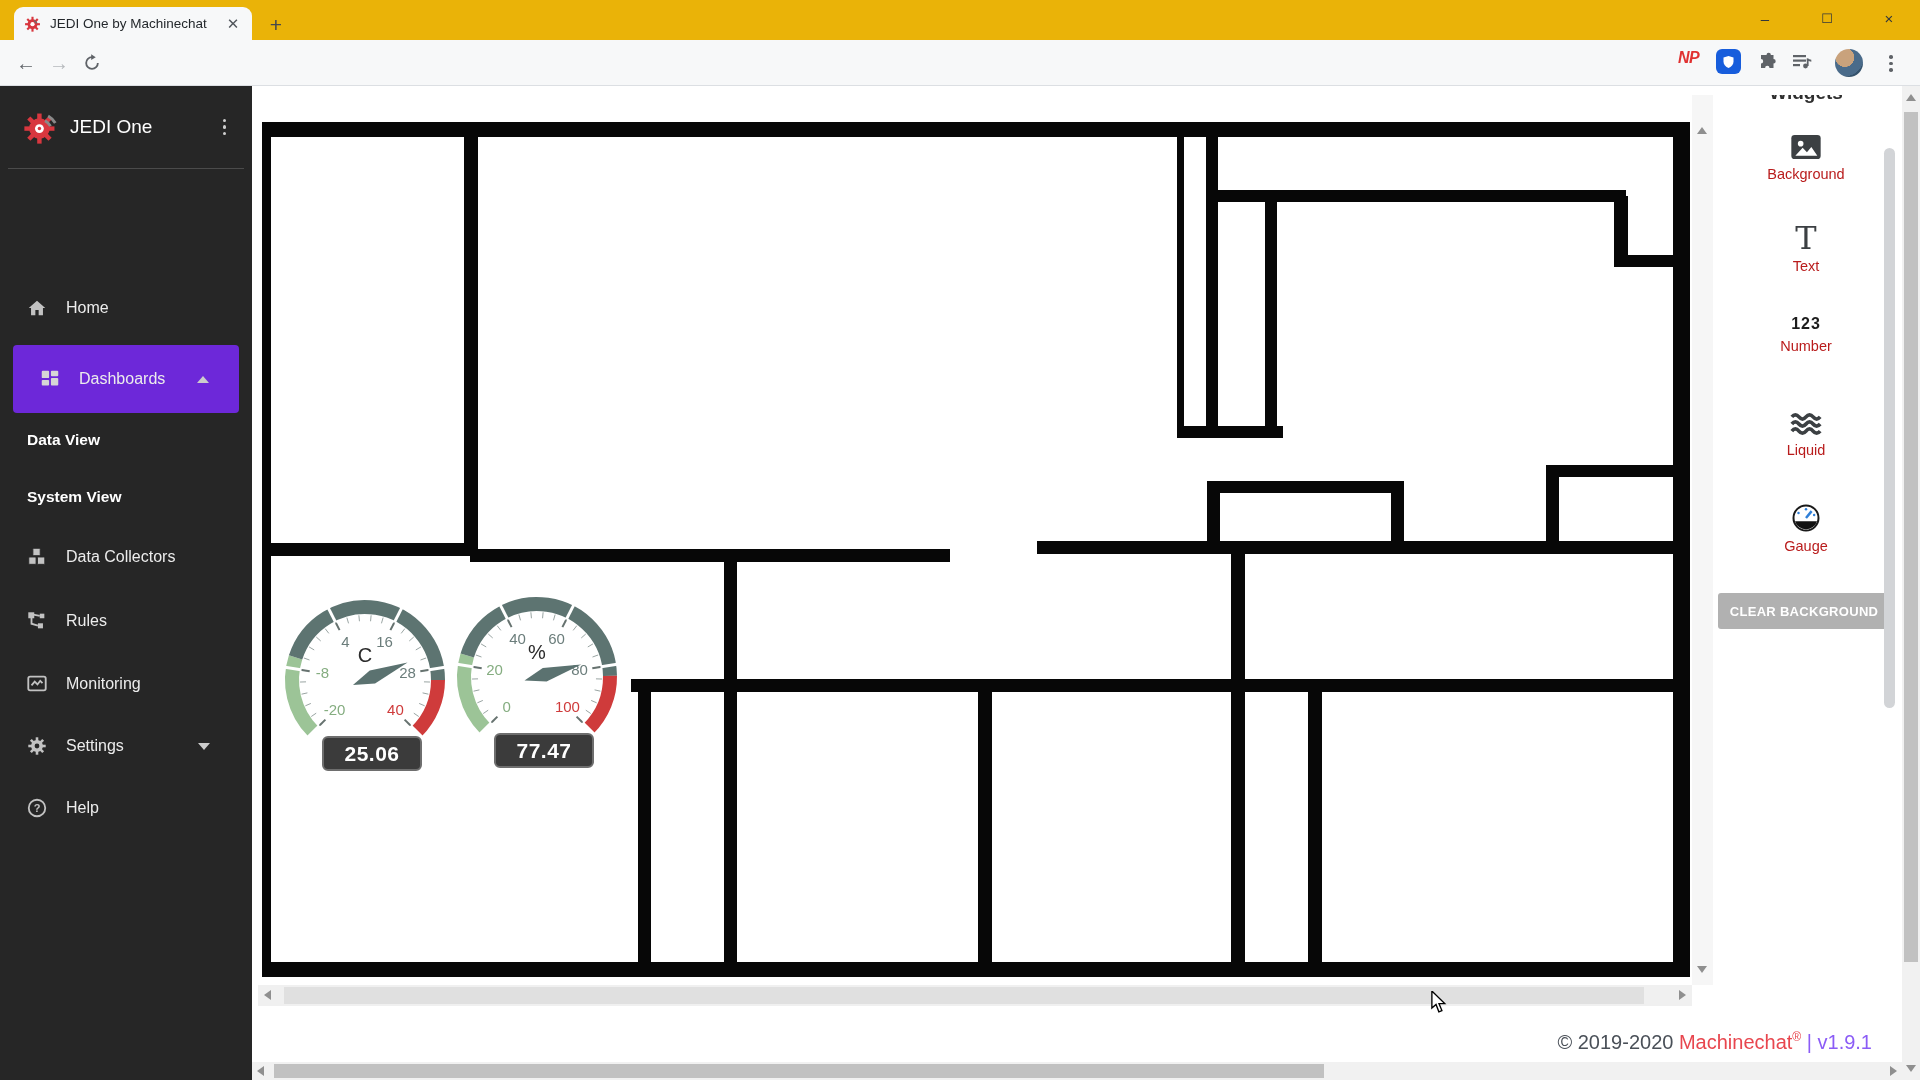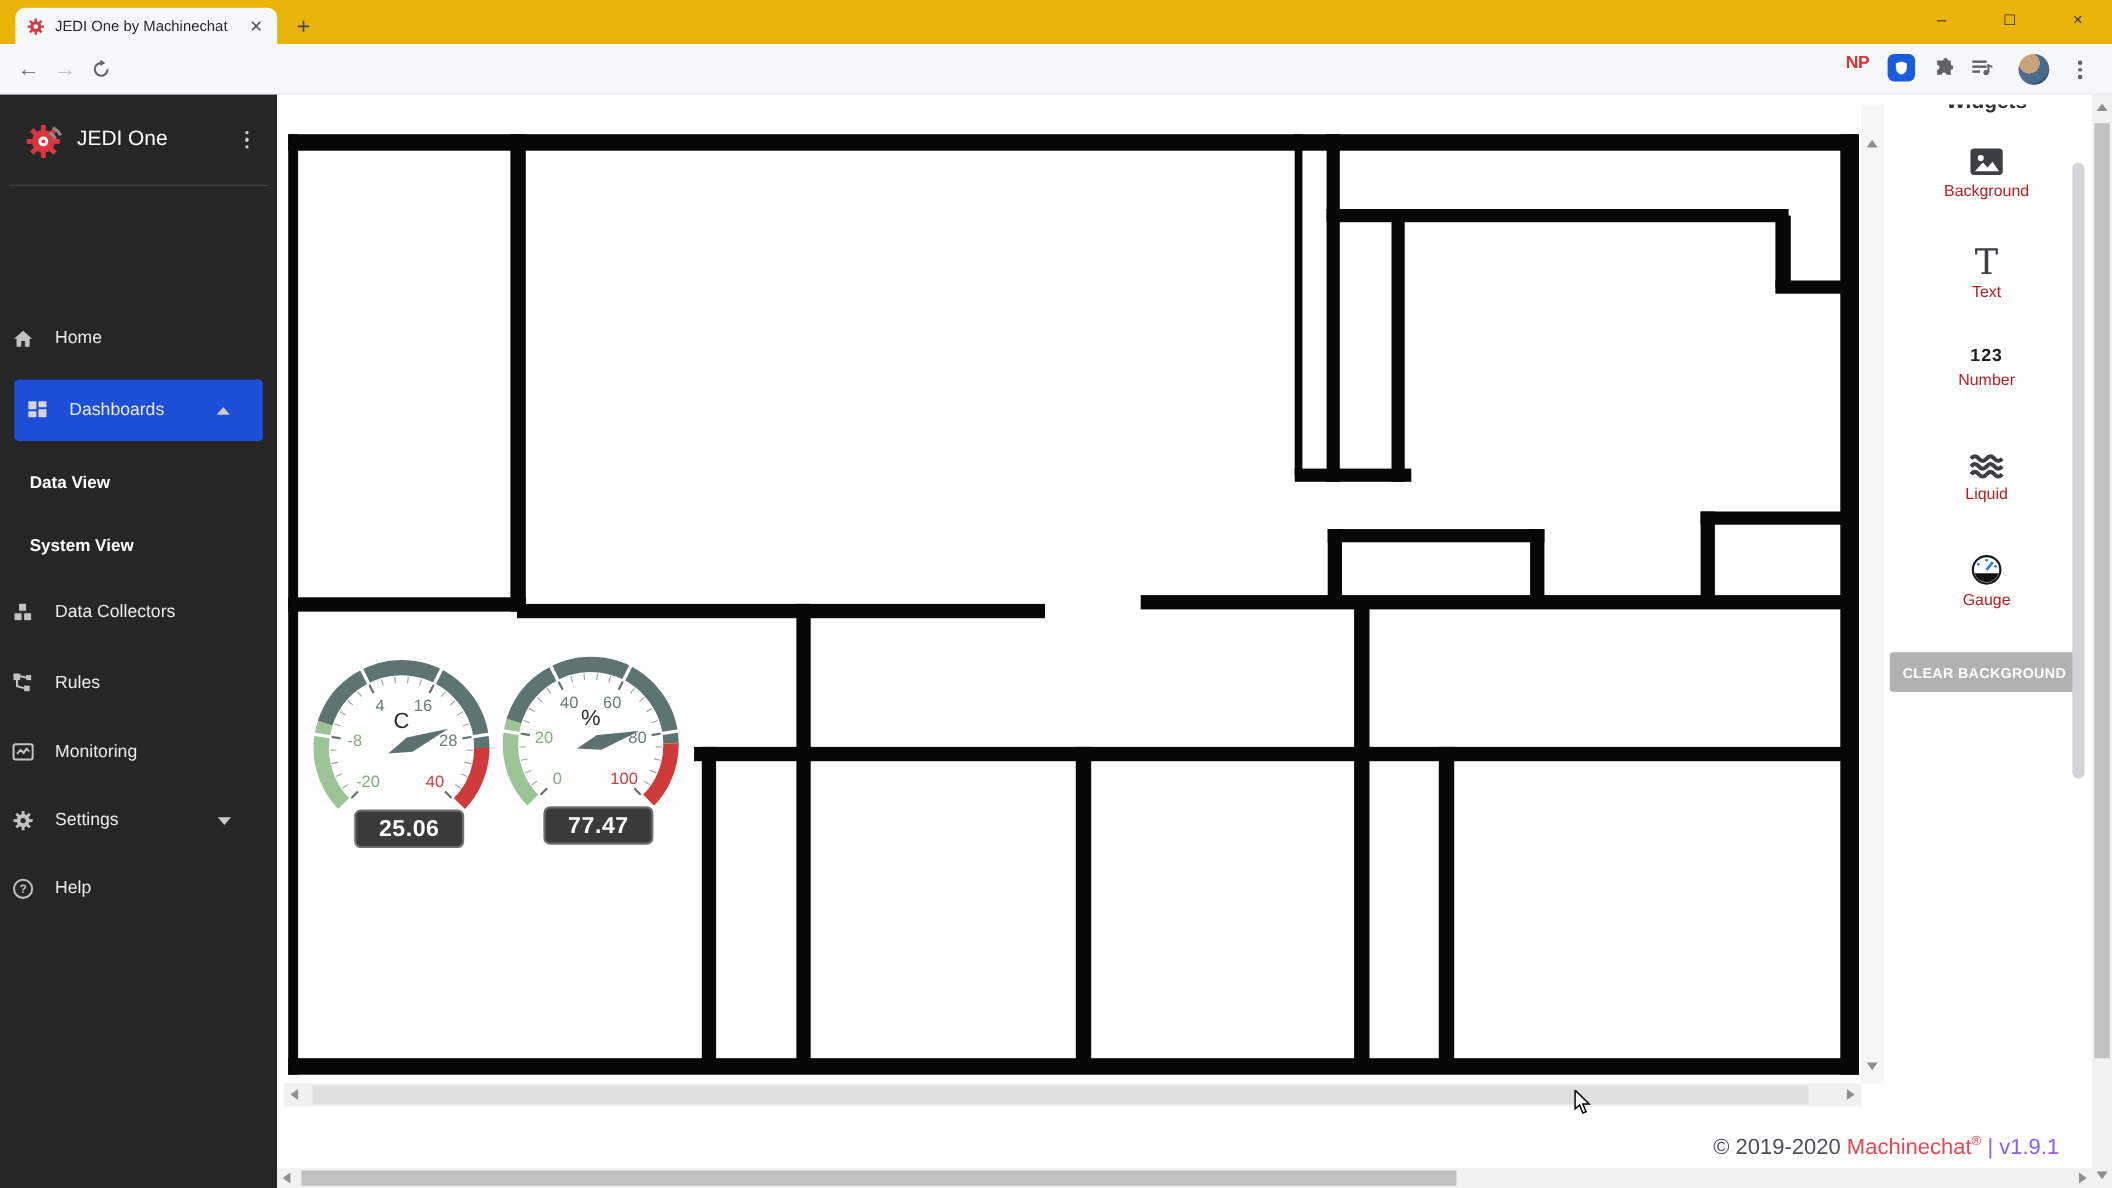--- a/index.html
+++ b/index.html
@@ -24,41 +24,41 @@
   .navbtn{position:absolute;top:9px;width:28px;height:28px;text-align:center;line-height:28px;
     font-size:20px;color:#5f6368;}
   .navbtn.disabled{color:#b6b9bd;}
   .omnibox{position:absolute;left:140px;top:7px;width:1524px;height:33px;background:#eef0f2;
     border-radius:17px;display:flex;align-items:center;padding:0 14px;box-sizing:border-box;}
   .omni-warn{margin-right:8px;display:flex;}
   .omni-label{font-size:15px;color:#5f6368;}
   .omni-sep{color:#c3c7cb;margin:0 10px;font-size:15px;}
   .omni-url{font-size:15px;color:#24282c;}
   .omni-star{margin-left:auto;font-size:19px;color:#5f6368;}
-  .ext{position:absolute;top:9px;display:flex;align-items:center;}
+  .ext{position:absolute;top:9px;display:flex;align-items:center;font-style:italic;}
   .np{color:#e03131;font-weight:bold;font-size:16px;letter-spacing:-0.5px;}
   .shield{width:25px;height:25px;background:#175ddc;border-radius:6px;display:flex;
     align-items:center;justify-content:center;}
   .avatar{width:28px;height:28px;border-radius:50%;
     background:radial-gradient(circle at 35% 30%,#c9a27c 0 35%,#4a6b8a 36% 70%,#35536d 71%);}
   .kebab{display:flex;flex-direction:column;gap:3px;align-items:center;width:18px;}
   .kebab i{width:3.5px;height:3.5px;border-radius:50%;background:#5f6368;}
 
   
   .sidebar{position:absolute;left:0;top:86px;width:252px;height:994px;background:#262626;}
   .sb-header{position:absolute;left:0;top:18px;width:252px;height:46px;display:flex;align-items:center;}
   .sb-logo{margin-left:22px;width:38px;height:38px;}
   .sb-app{margin-left:10px;color:#fff;font-size:19px;}
   .sb-kebab{margin-left:auto;margin-right:26px;display:flex;flex-direction:column;gap:3px;}
   .sb-kebab i{width:3.5px;height:3.5px;border-radius:50%;background:#cfcfcf;}
   .sb-divider{position:absolute;left:8px;top:82px;width:236px;height:1px;background:#4b4b4b;}
   .nav-item{position:absolute;left:0;width:252px;height:48px;display:flex;align-items:center;
-    padding-left:8px;box-sizing:border-box;color:#ececec;font-size:16px;}
+    padding-left:24px;box-sizing:border-box;color:#ececec;font-size:16px;}
   .nav-item .nicon{width:26px;margin-right:16px;display:flex;justify-content:center;}
-  .nav-item.active{left:13px;width:226px;background:#1d4ed8;border-radius:4px;height:56px;}
+  .nav-item.active{left:13px;width:226px;background:#6d28d9;border-radius:4px;height:68px;}
   .caret-up{width:0;height:0;border-left:6px solid transparent;border-right:6px solid transparent;
     border-bottom:7px solid #cccccc;margin-left:auto;margin-right:30px;}
   .caret-down{width:0;height:0;border-left:6px solid transparent;border-right:6px solid transparent;
     border-top:7px solid #cccccc;margin-left:auto;margin-right:42px;}
   .nav-sub{position:absolute;left:0;width:252px;height:48px;display:flex;align-items:center;
     padding-left:27px;box-sizing:border-box;color:#ffffff;font-size:15.5px;font-weight:bold;}
 
   
   .main{position:absolute;left:252px;top:86px;width:1650px;height:994px;background:#fff;}
   .floorplan{position:absolute;left:6px;top:9px;}

